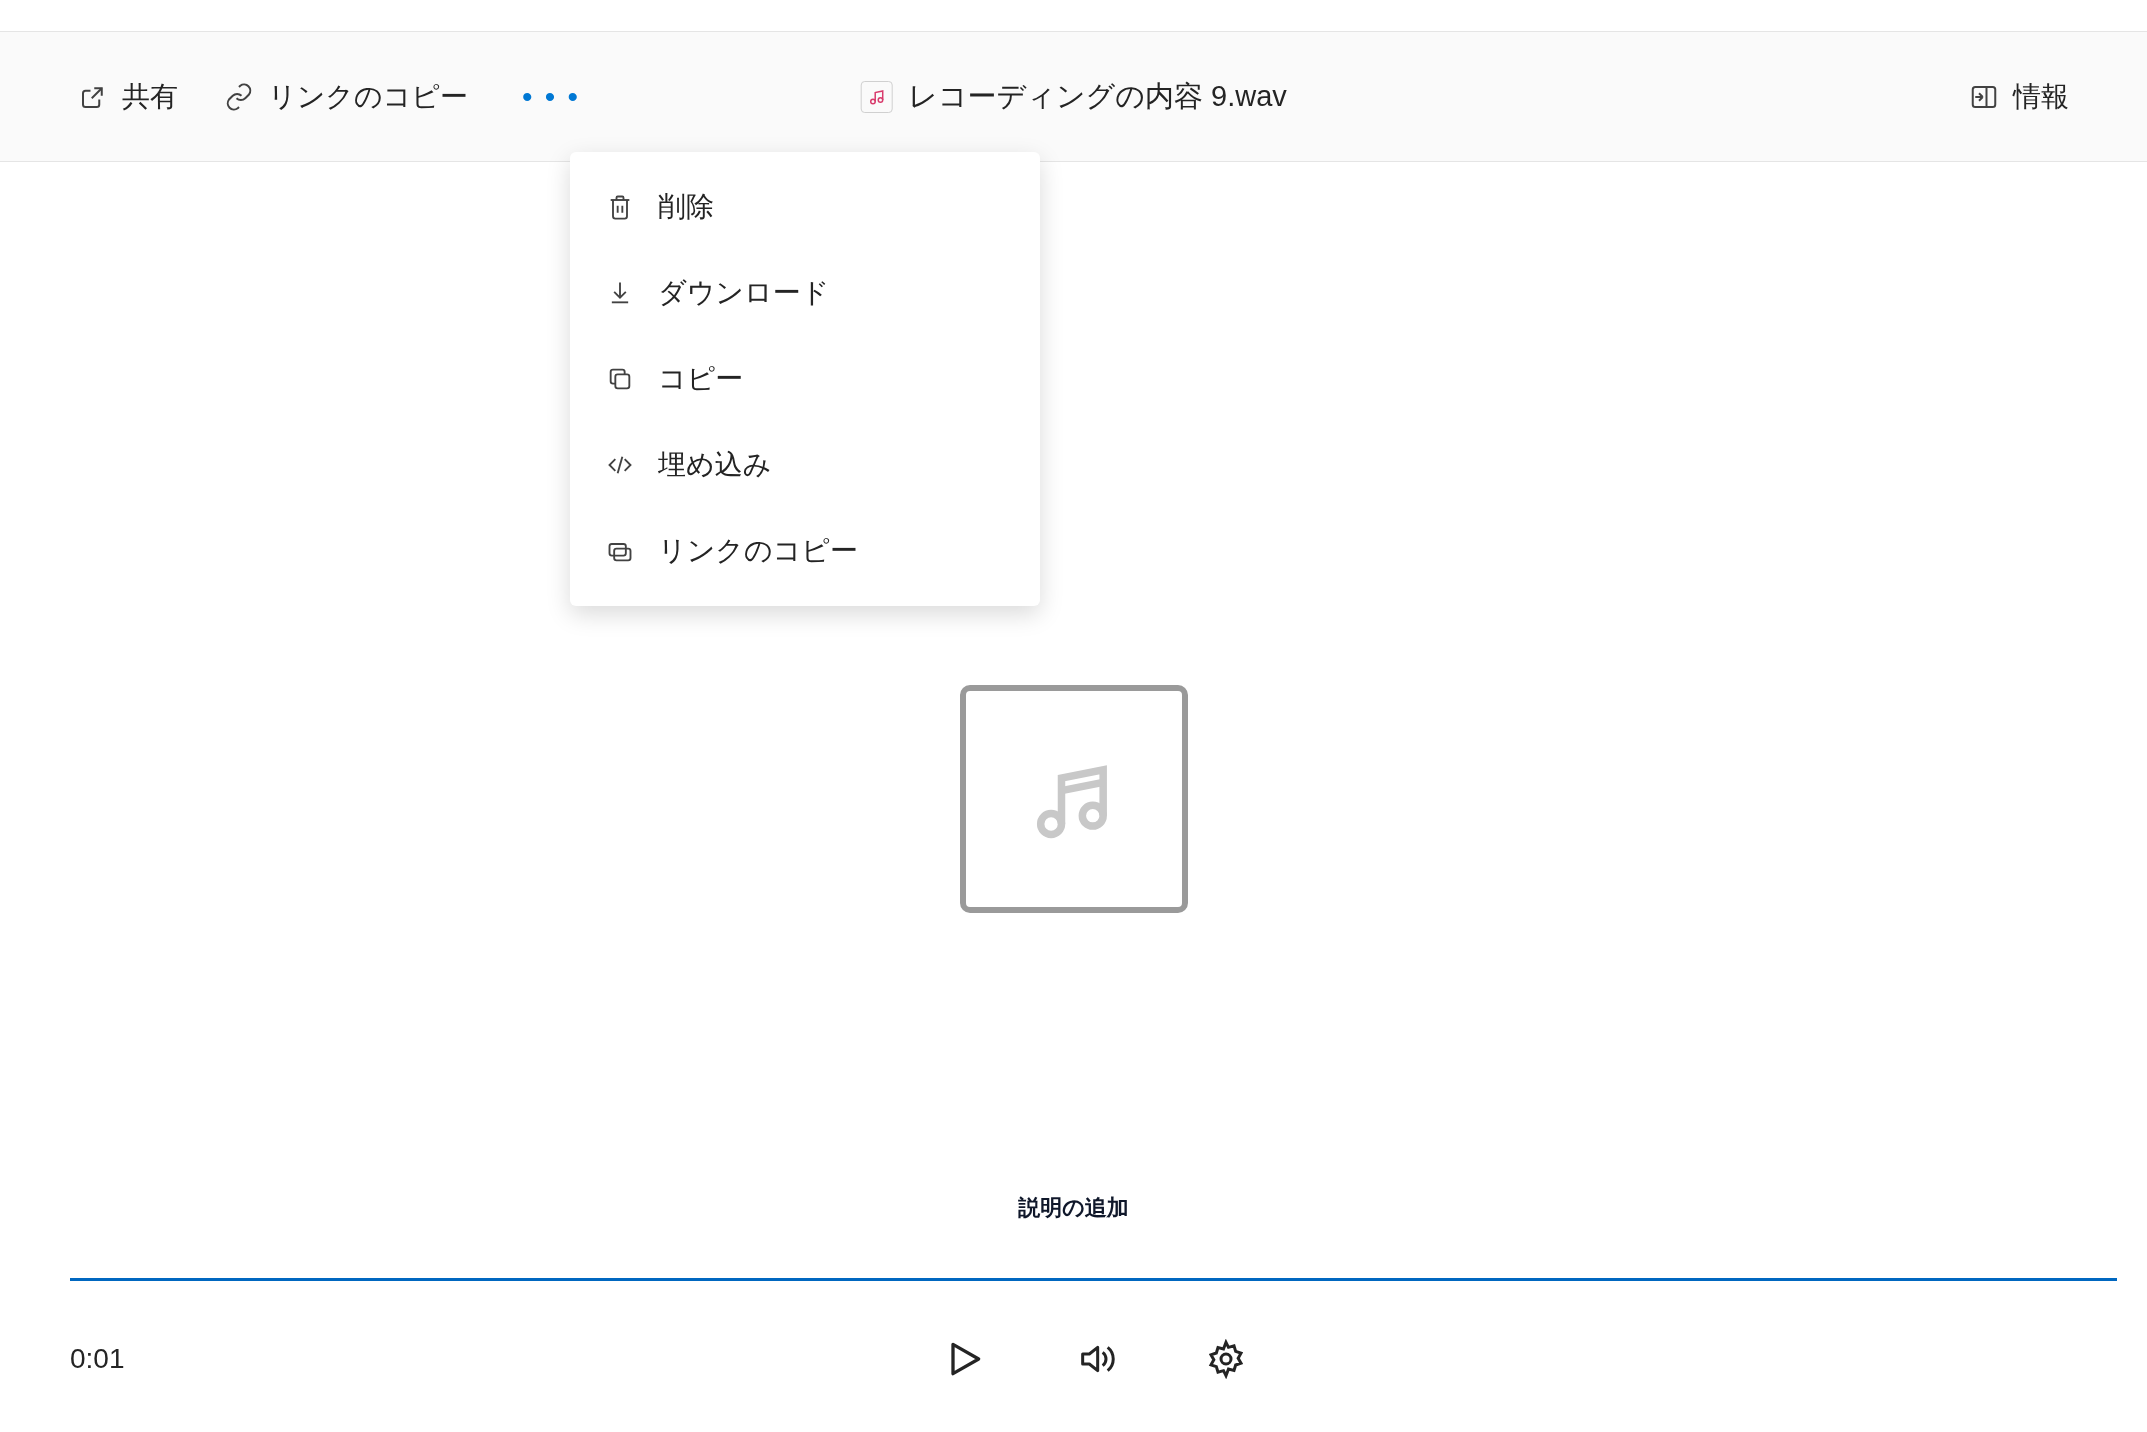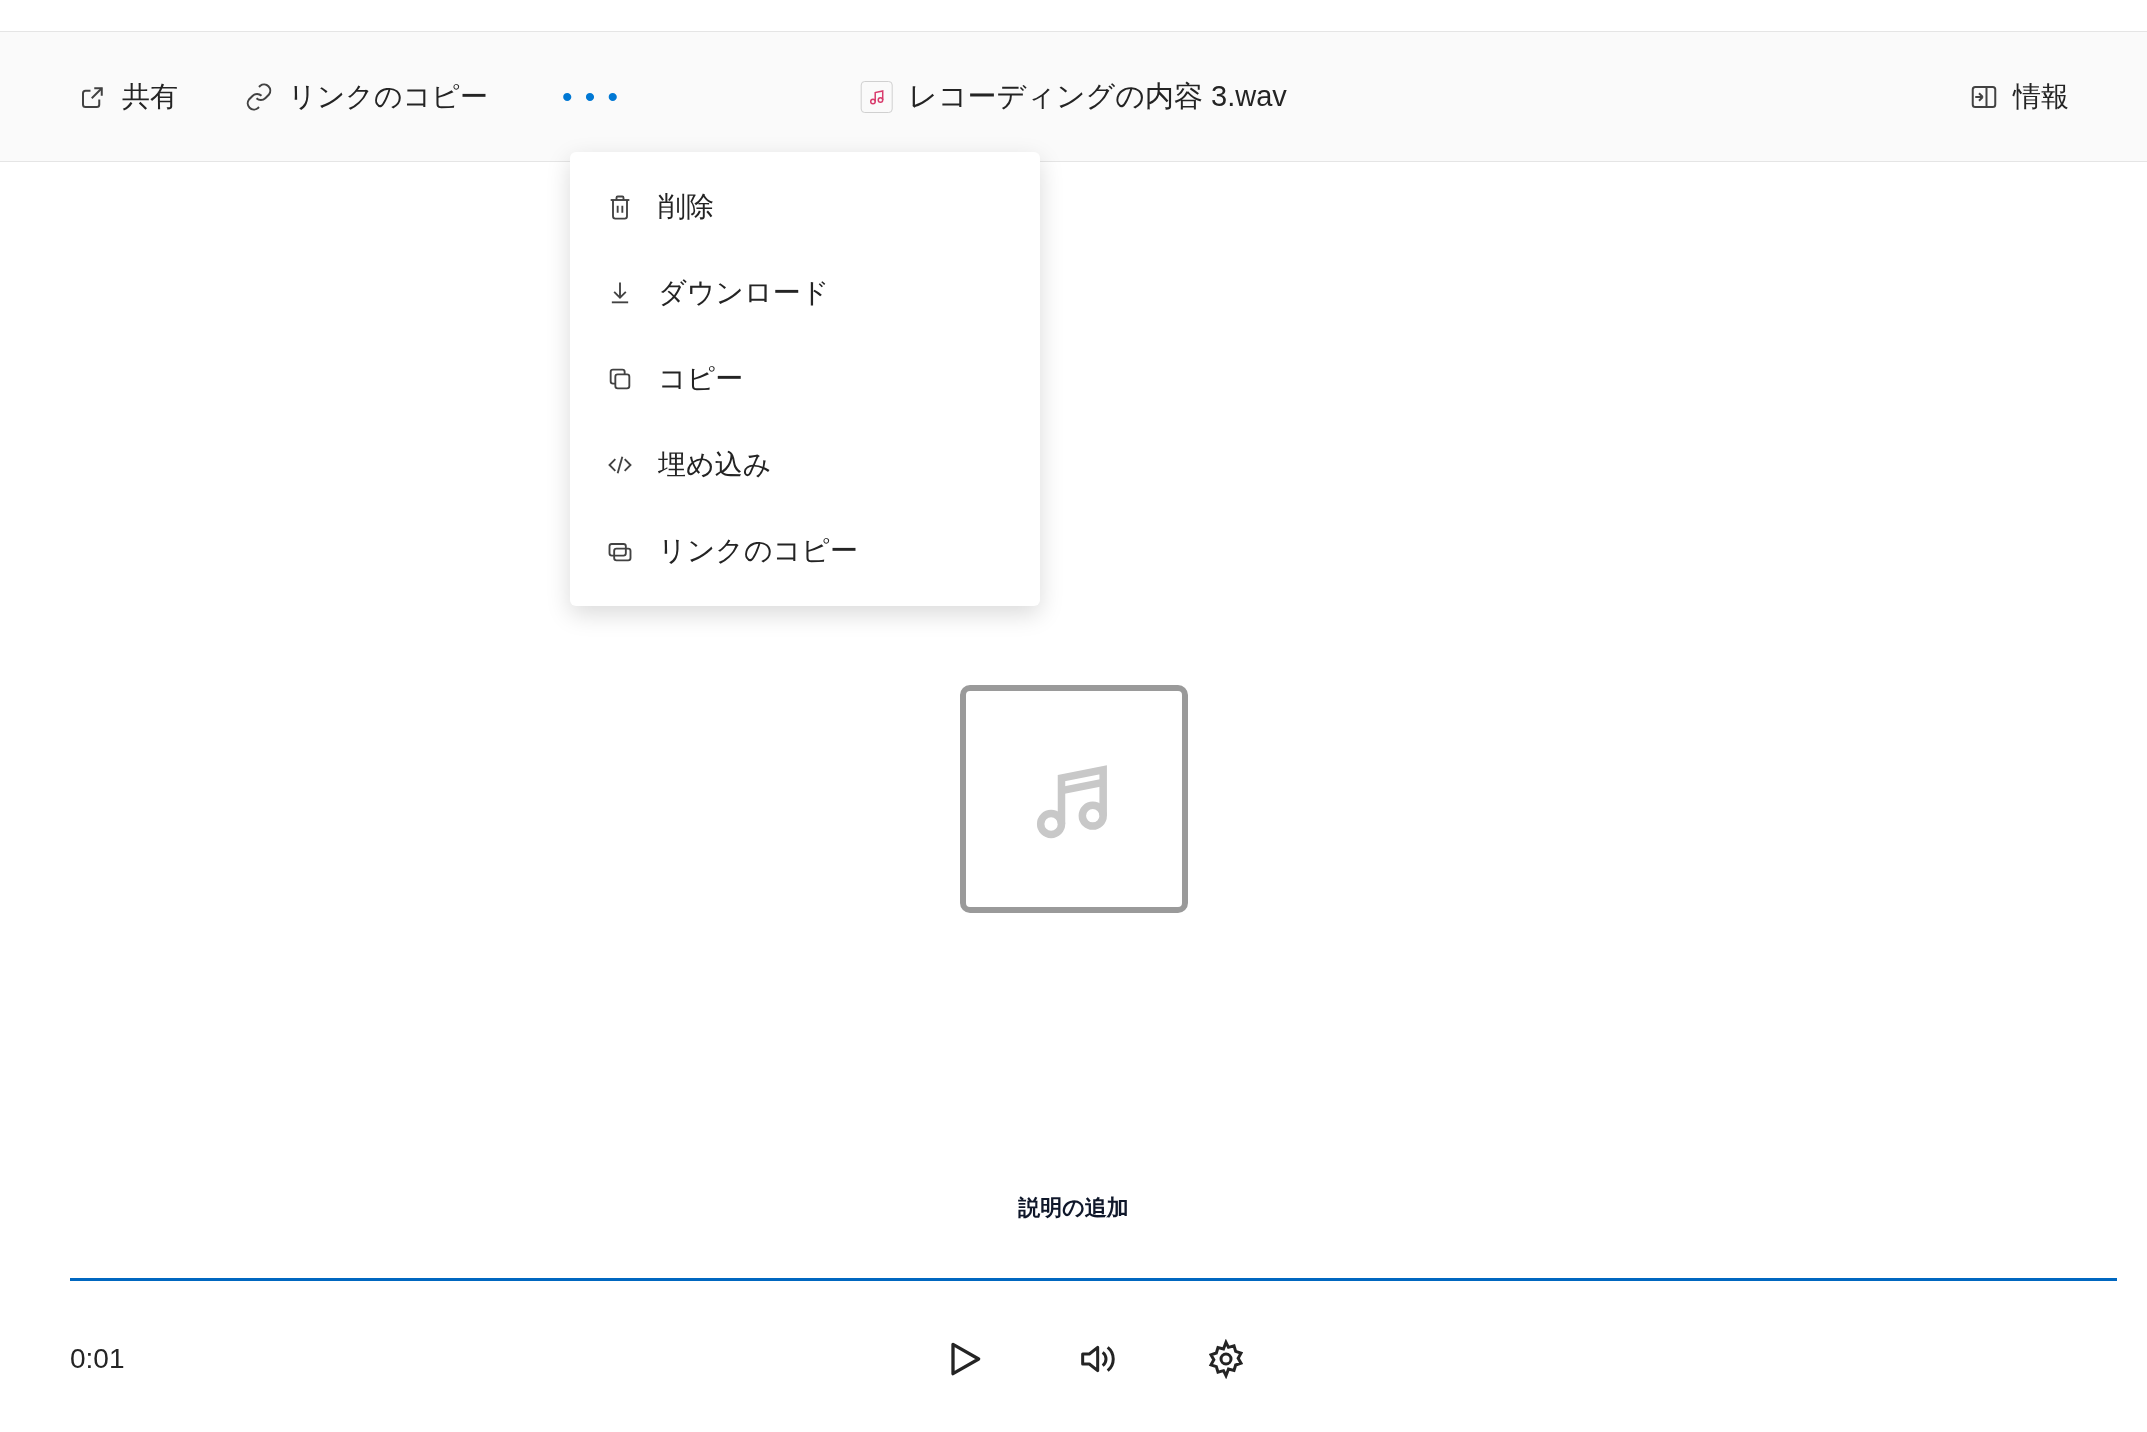--- a/index.html
+++ b/index.html
@@ -25,21 +25,21 @@
       align-items: center;
       height: 130px;
       border-bottom: 1px solid #e5e5e5;
       padding: 0 70px;
       background: #fafafa;
       position: relative;
     }
     .toolbar-left {
       display: flex;
       align-items: center;
-      gap: 50px;
+      gap: 30px;
     }
     .toolbar-btn {
       display: flex;
       align-items: center;
       gap: 14px;
       background: transparent;
       border: none;
       cursor: pointer;
       font-size: 28px;
       color: #242424;
@@ -219,21 +219,21 @@
   </div>
 
   <div class="toolbar-center">
     <div class="file-icon-badge">
       <svg width="18" height="18" viewBox="0 0 24 24" fill="none" stroke="#d83b6c" stroke-width="2">
         <circle cx="7" cy="18" r="3"></circle>
         <circle cx="17" cy="16" r="3"></circle>
         <path d="M10 18V6l10-2v12"></path>
       </svg>
     </div>
-    <span class="file-name">レコーディングの内容 3.wav</span>
+    <span class="file-name">レコーディングの内容 9.wav</span>
   </div>
 
   <div class="toolbar-right">
     <button class="toolbar-btn">
       <span class="icon">
         <svg width="30" height="30" viewBox="0 0 24 24" fill="none" stroke="#424242" stroke-width="1.6">
           <rect x="3" y="4" width="18" height="16" rx="2"></rect>
           <path d="M14 4v16"></path>
           <path d="M11 12l-3-3M11 12l-3 3M11 12H5"></path>
         </svg>

